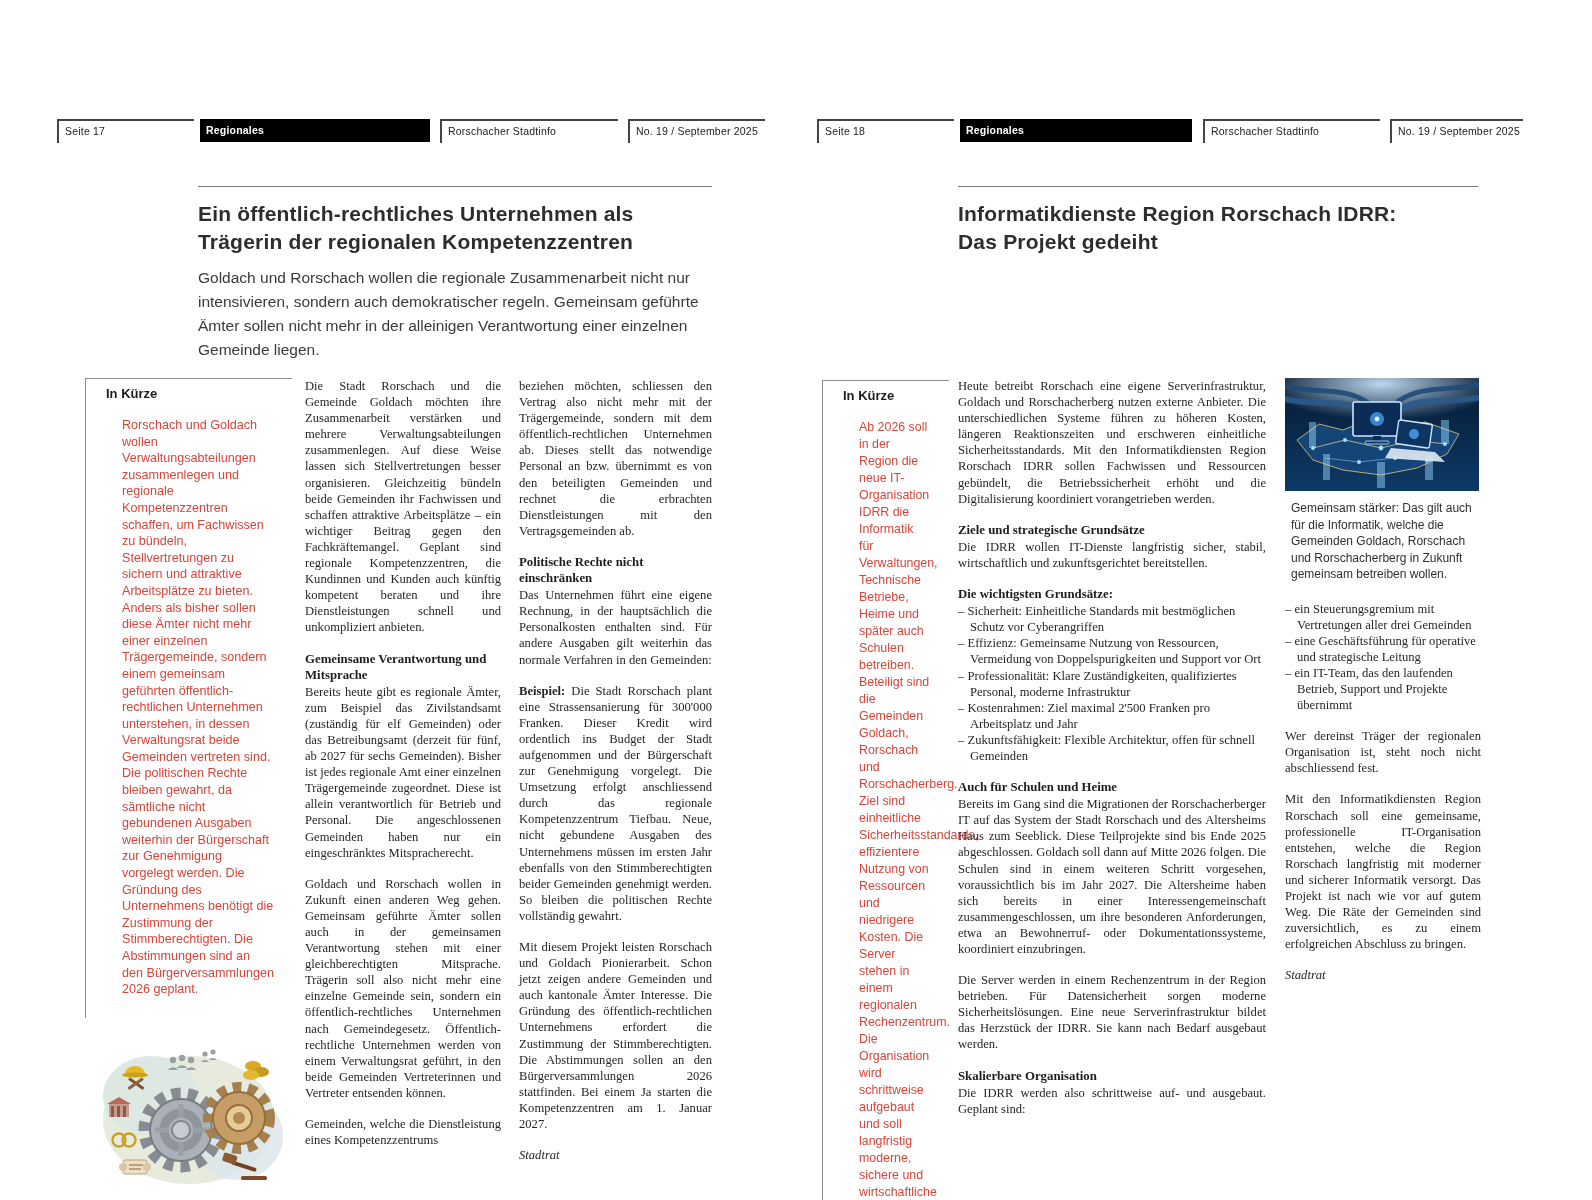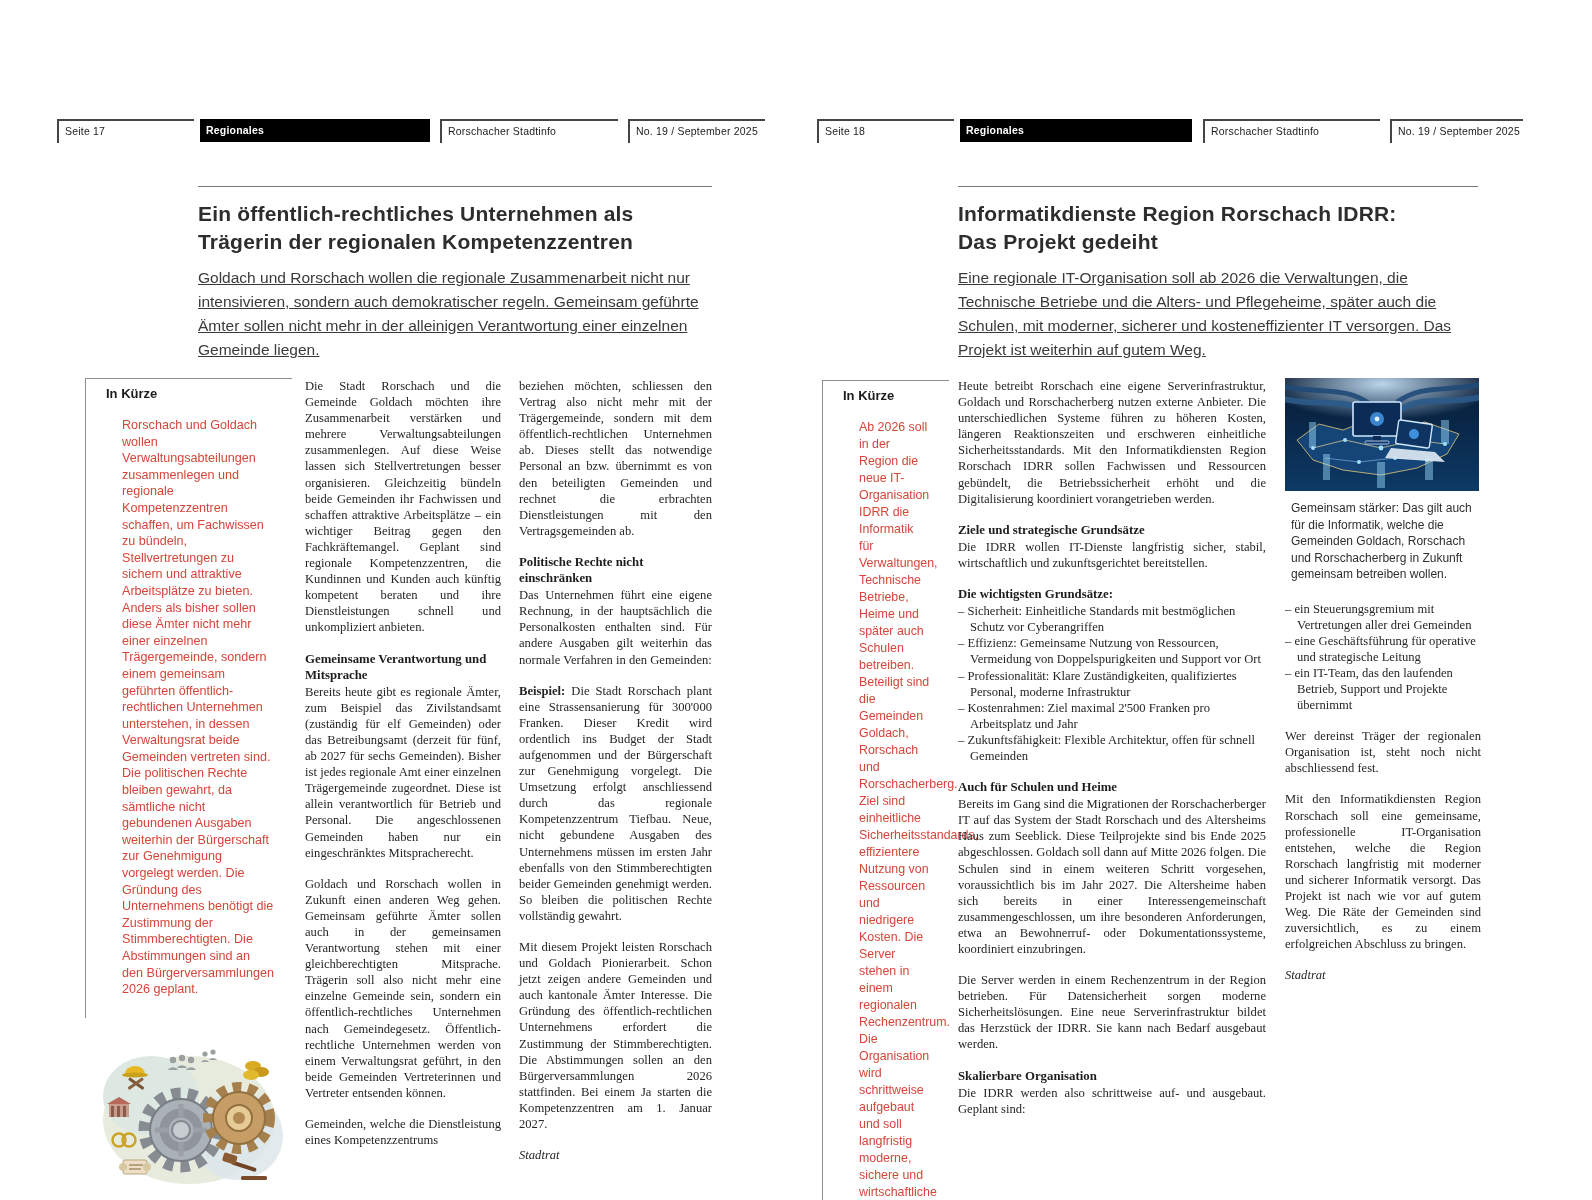--- a/index.html
+++ b/index.html
@@ -7,21 +7,21 @@
           font-family:"Liberation Sans",sans-serif;color:#2b2b2b;}
 
   
   .hcell{position:absolute;top:119px;height:24px;border-top:2px solid #444;border-left:2px solid #444;
          font-size:10.5px;letter-spacing:.2px;color:#222;padding:4px 0 0 6px;box-sizing:border-box;}
   .hcell.red{background:#000000;border:none;color:#fff;height:23px;padding-top:5px;font-weight:bold;}
 
   
   .title-rule{position:absolute;height:0;border-top:1px solid #777;}
   .article-title{position:absolute;font-size:21px;font-weight:bold;color:#2d2d2d;line-height:28px;letter-spacing:.2px;}
-  .lead{position:absolute;font-size:15.5px;line-height:24px;color:#3a3a3a;text-decoration:underline;}
+  .lead{position:absolute;font-size:15.5px;line-height:24px;color:#3a3a3a;}
 
   
   .rail{position:absolute;box-sizing:border-box;}
   .inkurze{border-top:1px solid #8e8e8e;border-left:1px solid #8e8e8e;padding:7px 2px 4px 20px;box-sizing:border-box;}
   .inkurze h4{margin:0 0 2px 0;font-size:13px;color:#1c1c1c;}
   .inkurze p{margin:16px;font-size:12.6px;line-height:16.6px;color:#d54539;}
   .inkurze.small p{font-size:12.4px;line-height:17px;}
   .redbar{height:6px;background:#d23b2d;margin:10px 0 12px 0;}
   .caption{font-size:12px;line-height:16.5px;color:#2f2f2f;margin:6px;}
   .illus{display:block;margin:26px auto 0 auto;}
@@ -159,21 +159,20 @@
   <div class="hcell" style="left:817px;width:137px;">Seite 18</div>
   <div class="hcell red" style="left:960px;width:232px;">Regionales</div>
   <div class="hcell" style="left:1203px;width:177px;">Rorschacher Stadtinfo</div>
   <div class="hcell" style="left:1390px;width:133px;">No. 19 / September 2025</div>
 
   <div class="title-rule" style="left:958px;top:186px;width:520px;"></div>
   <div class="article-title" style="left:958px;top:200px;width:530px;">
     <span>Informatikdienste Region Rorschach IDRR:</span><br>
     <span>Das Projekt gedeiht</span>
   </div>
-  <div class="lead" style="left:958px;top:266px;width:522px;">Eine regionale IT-Organisation soll ab 2026 die Verwaltungen, die Technische Betriebe und die Alters- und Pflegeheime, später auch die Schulen, mit moderner, sicherer und kosteneffizienter IT versorgen. Das Projekt ist weiterhin auf gutem Weg.</div>
 
   <div class="rail" style="left:822px;top:380px;width:127px;">
     <div class="inkurze small">
       <h4>In Kürze</h4>
       <p>Ab 2026 soll in der Region die neue IT-Organisation IDRR die Informatik für Verwaltungen, Technische Betriebe, Heime und später auch Schulen betreiben. Beteiligt sind die Gemeinden Goldach, Rorschach und Rorschacherberg. Ziel sind einheitliche Sicherheitsstandards, effizientere Nutzung von Ressourcen und niedrigere Kosten. Die Server stehen in einem regionalen Rechenzentrum. Die Organisation wird schrittweise aufgebaut und soll langfristig moderne, sichere und wirtschaftliche IT-Dienste bereitstellen.</p>
     </div>
   </div>
 
   <div class="col" style="left:958px;top:378px;width:308px;">
     <p>Heute betreibt Rorschach eine eigene Serverinfrastruktur, Goldach und Rorschacherberg nutzen externe Anbieter. Die unterschiedlichen Systeme führen zu höheren Kosten, längeren Reaktionszeiten und erschweren einheitliche Sicherheitsstandards. Mit den Informatikdiensten Region Rorschach IDRR sollen Fachwissen und Ressourcen gebündelt, die Betriebssicherheit erhöht und die Digitalisierung koordiniert vorangetrieben werden.</p>

